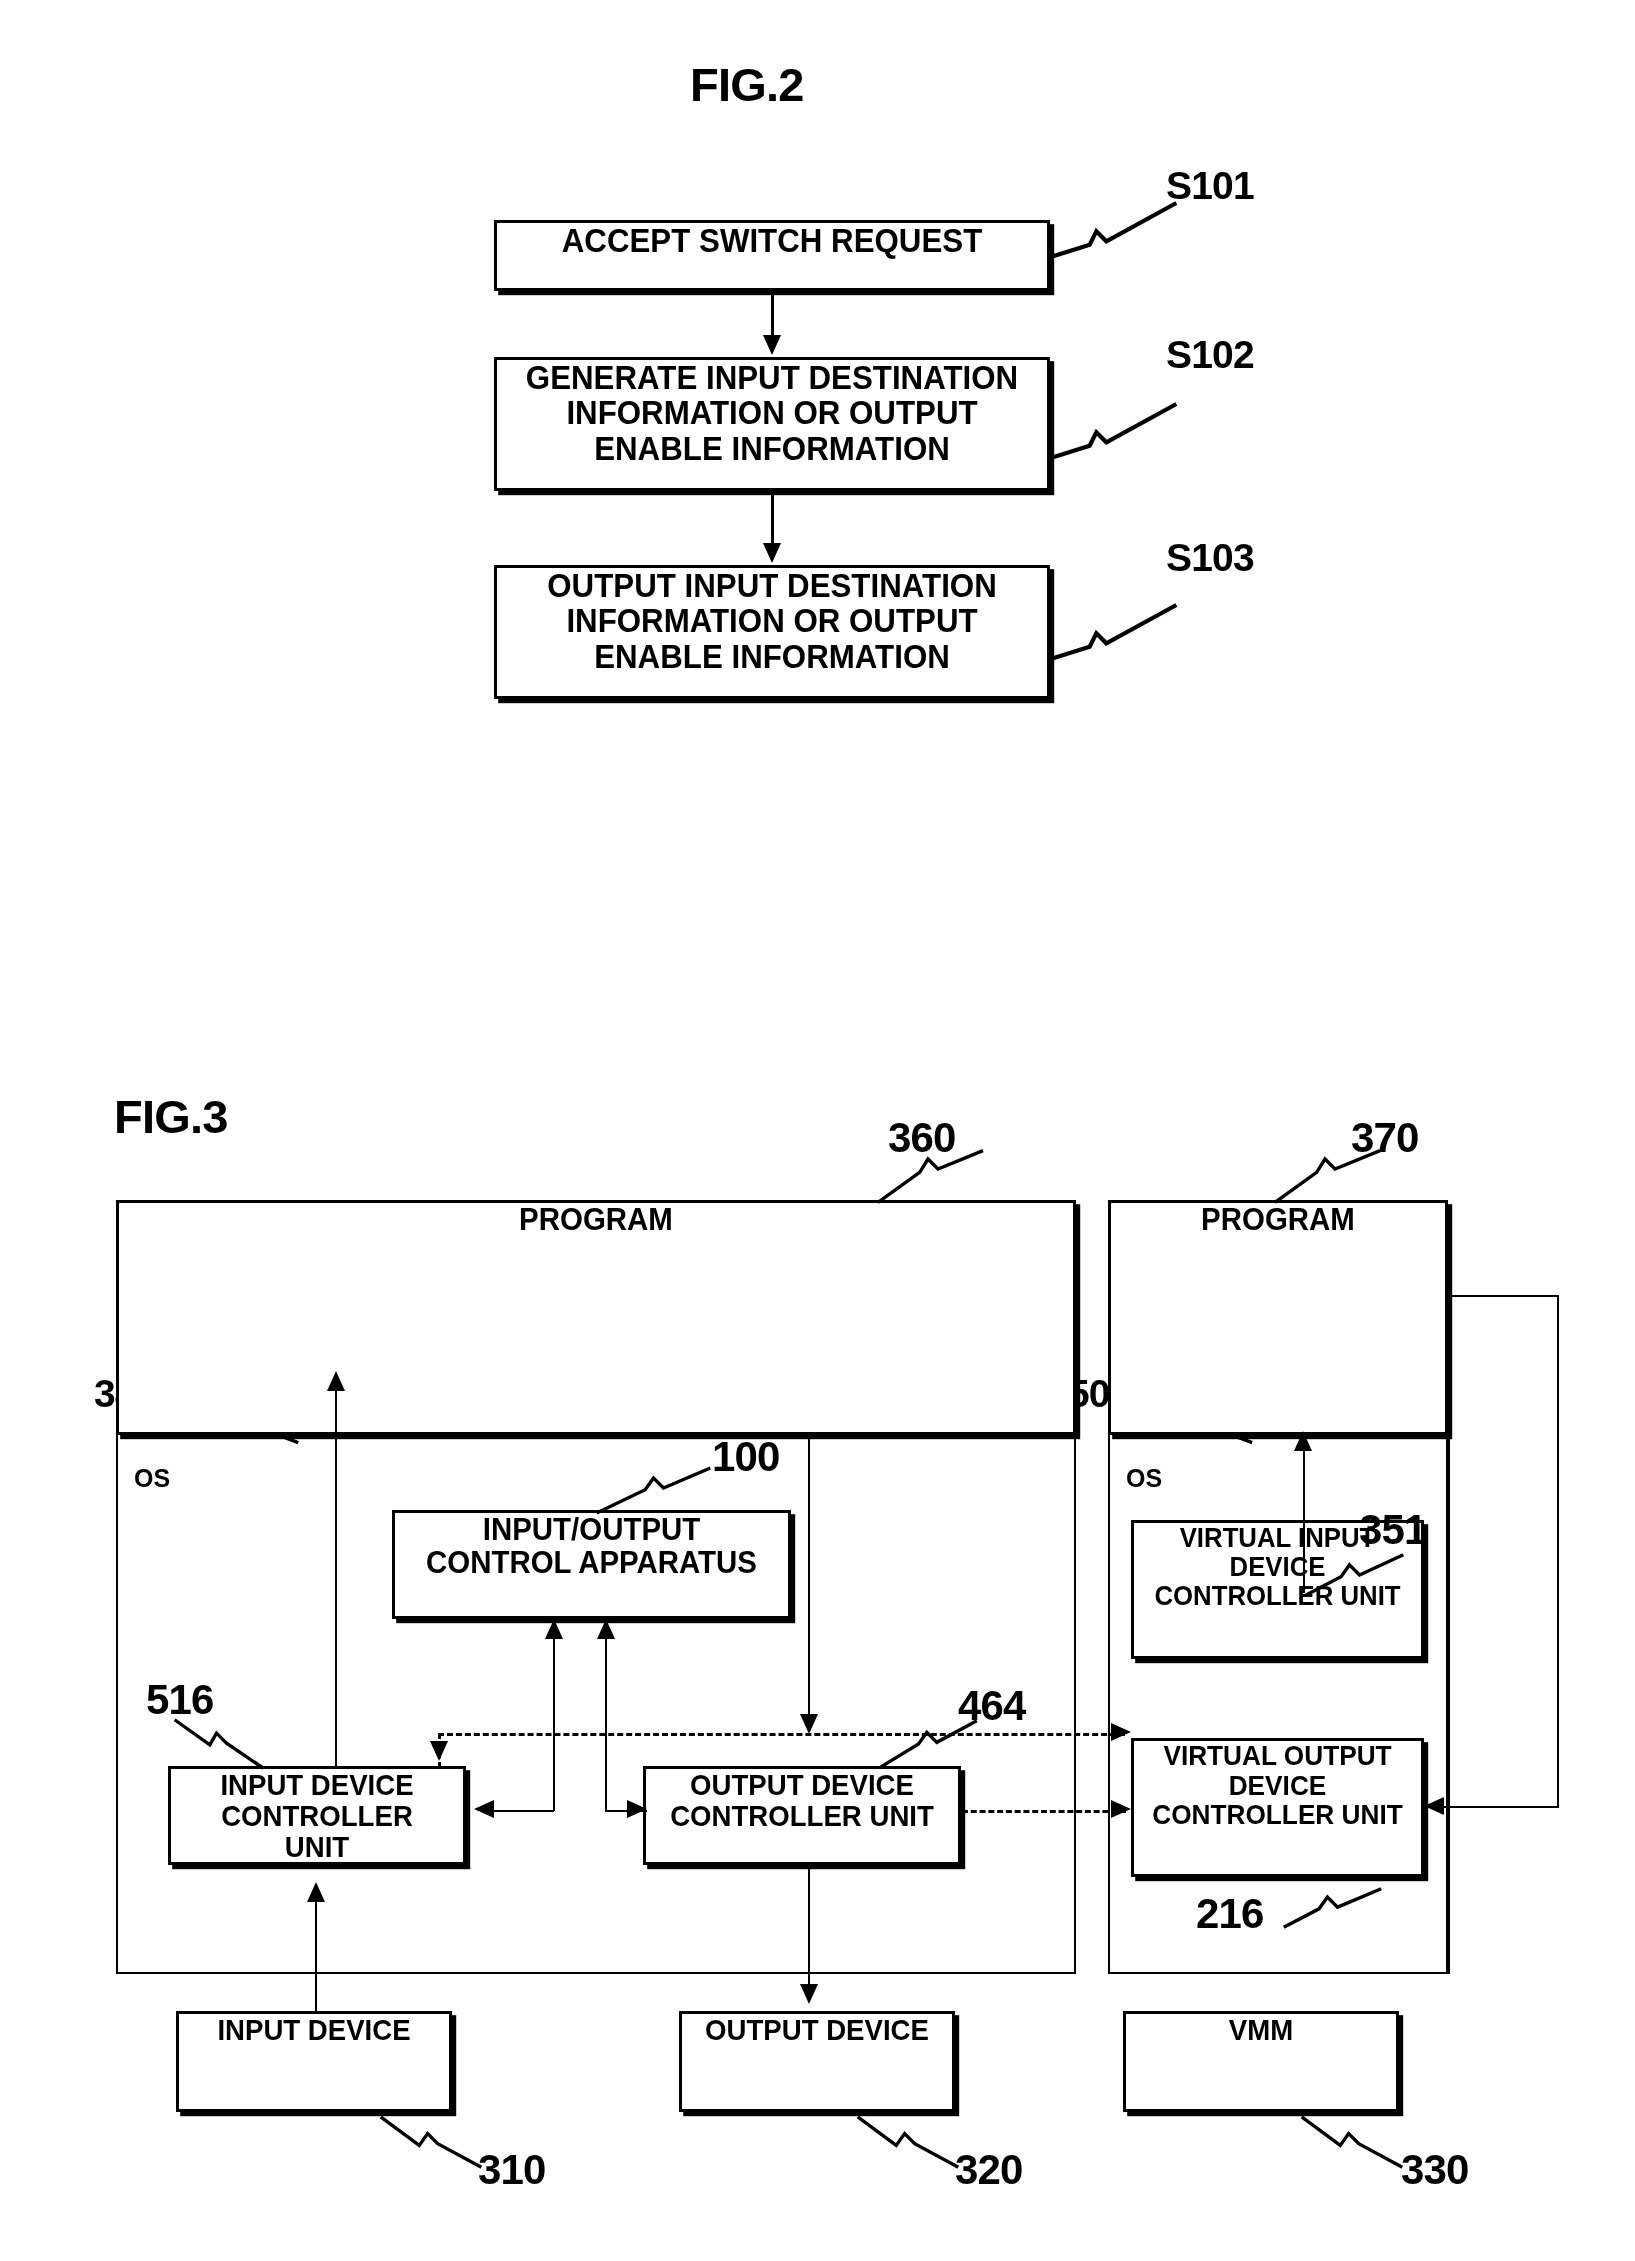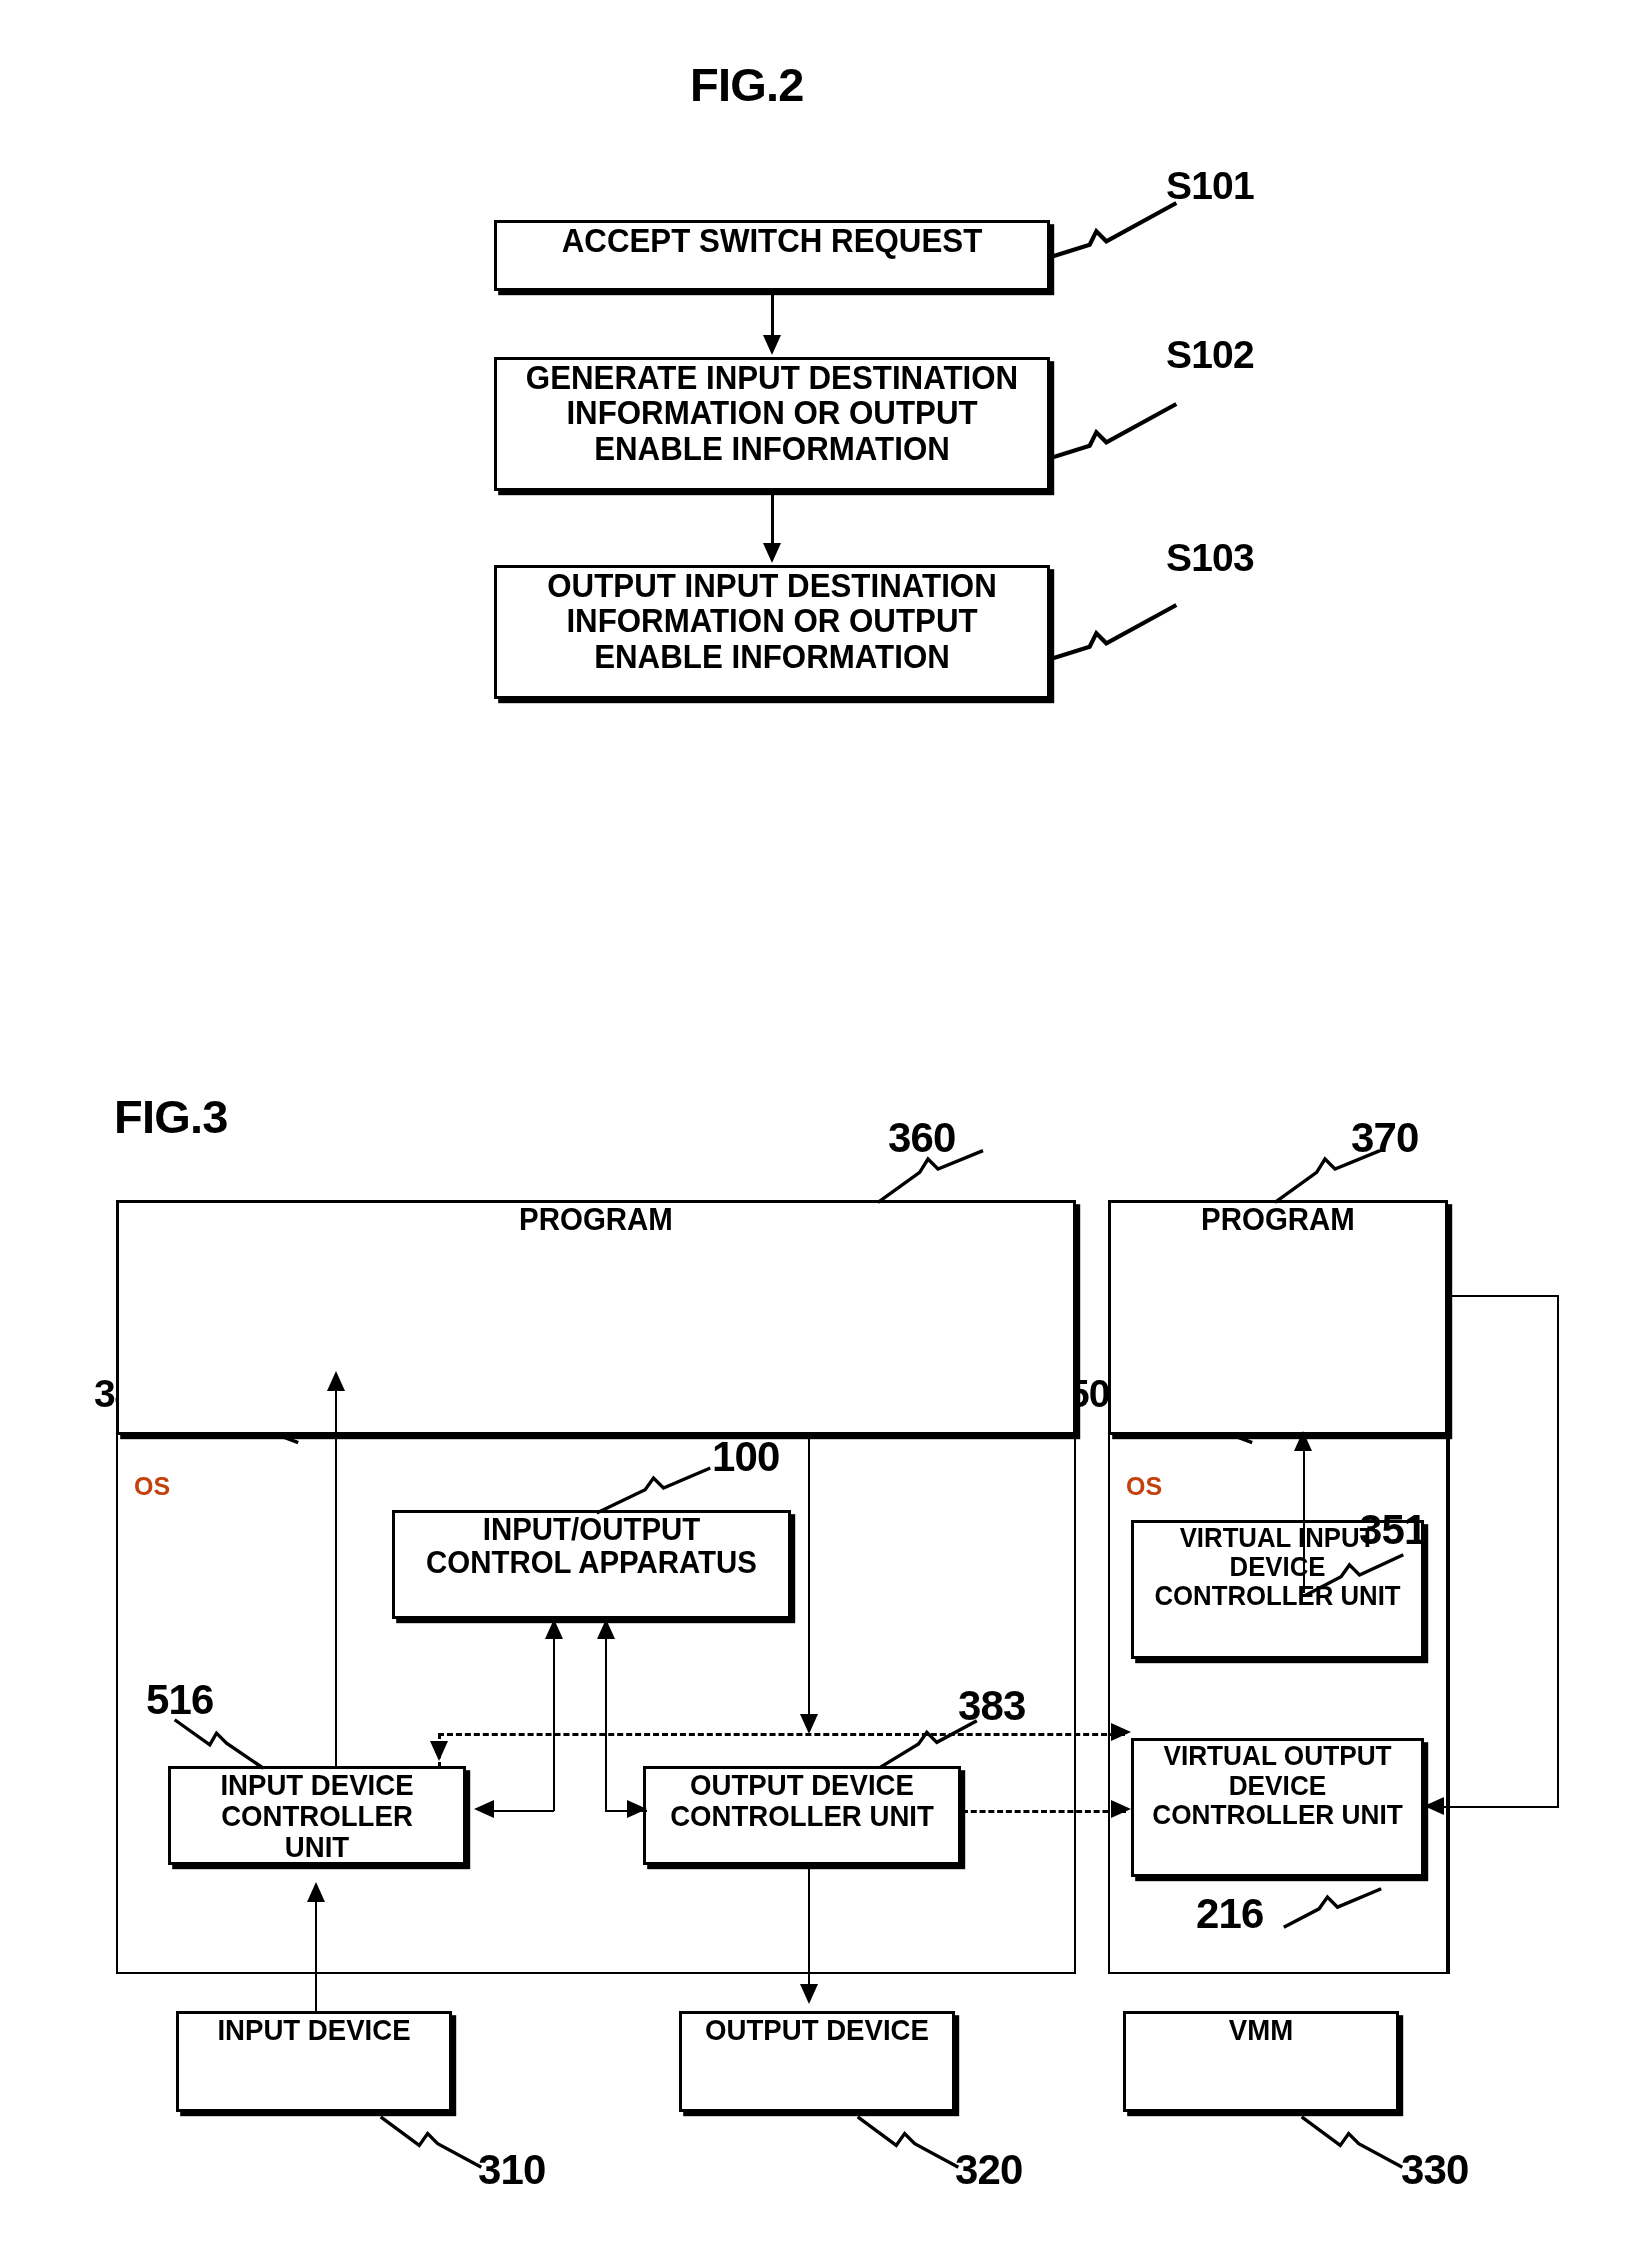--- a/index.html
+++ b/index.html
@@ -56,22 +56,21 @@
   .panel {
     position: absolute;
     box-sizing: border-box;
     border: 2.5px solid #000;
     background: transparent;
   }
   .panel-tag {
     position: absolute;
     font-weight: bold;
     font-size: 25px;
-    color: #c2410c;
-    margin-top: 8px;
+    color: #000000;
   }
 
   
   .ref {
     position: absolute;
     font-weight: bold;
     font-size: 39px;
     color: #000;
     white-space: nowrap;
     letter-spacing: -0.8px;
@@ -210,21 +209,21 @@
 
 <div class="box shadow" style="left:643px; top:1766px; width:318px; height:99px; font-size:30px;">
   <span class="box-label">OUTPUT DEVICE
 CONTROLLER UNIT</span>
 </div>
 <div class="leader" style="left:878px; top:1719px;">
   <svg width="101" height="50" viewBox="0 0 120 60">
     <path d="M2 58 L48 30 L58 16 L70 28 L118 2" fill="none" stroke="#000" stroke-width="4"></path>
   </svg>
 </div>
-<div class="ref" style="left:958px; top:1682px; font-size:42px;">383</div>
+<div class="ref" style="left:958px; top:1682px; font-size:42px;">464</div>
 
 <div class="box shadow" style="left:1131px; top:1520px; width:293px; height:139px; font-size:28px;">
   <span class="box-label">VIRTUAL INPUT
 DEVICE
 CONTROLLER UNIT</span>
 </div>
 <div class="leader" style="left:1304px; top:1553px;">
   <svg width="101" height="44" viewBox="0 0 120 52">
     <path d="M2 50 L44 28 L54 14 L66 26 L118 2" fill="none" stroke="#000" stroke-width="4"></path>
   </svg>

